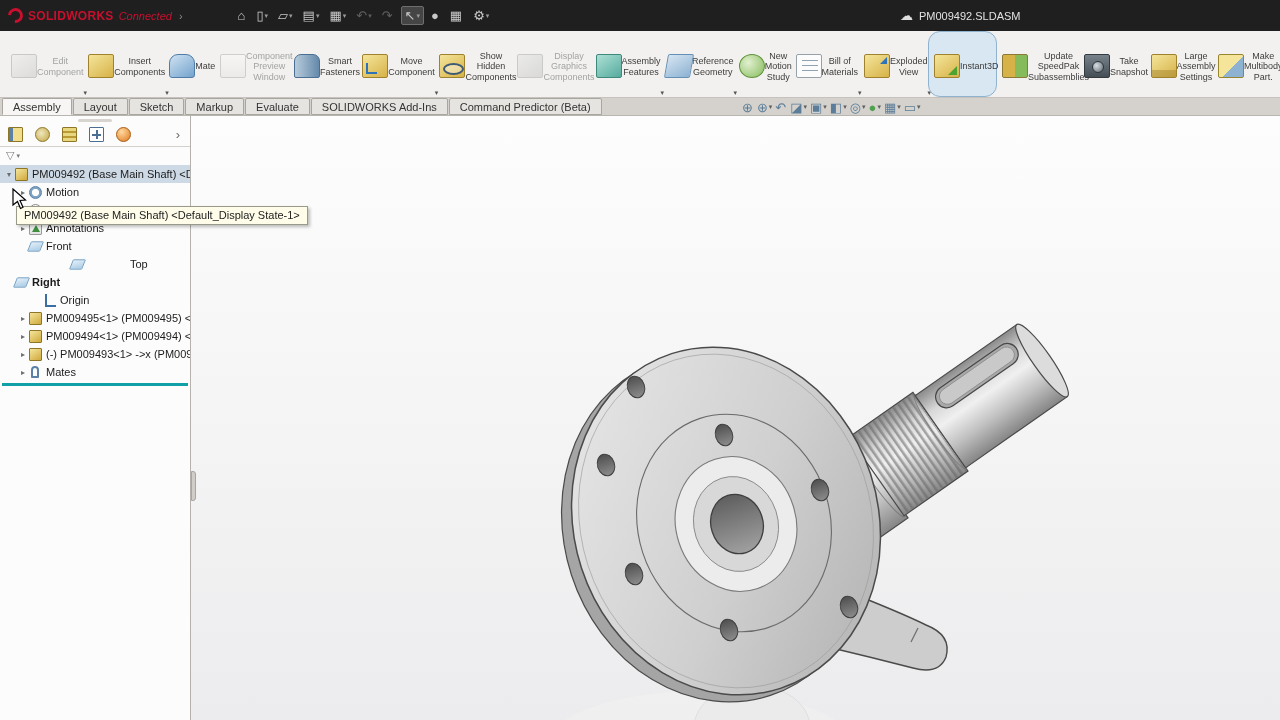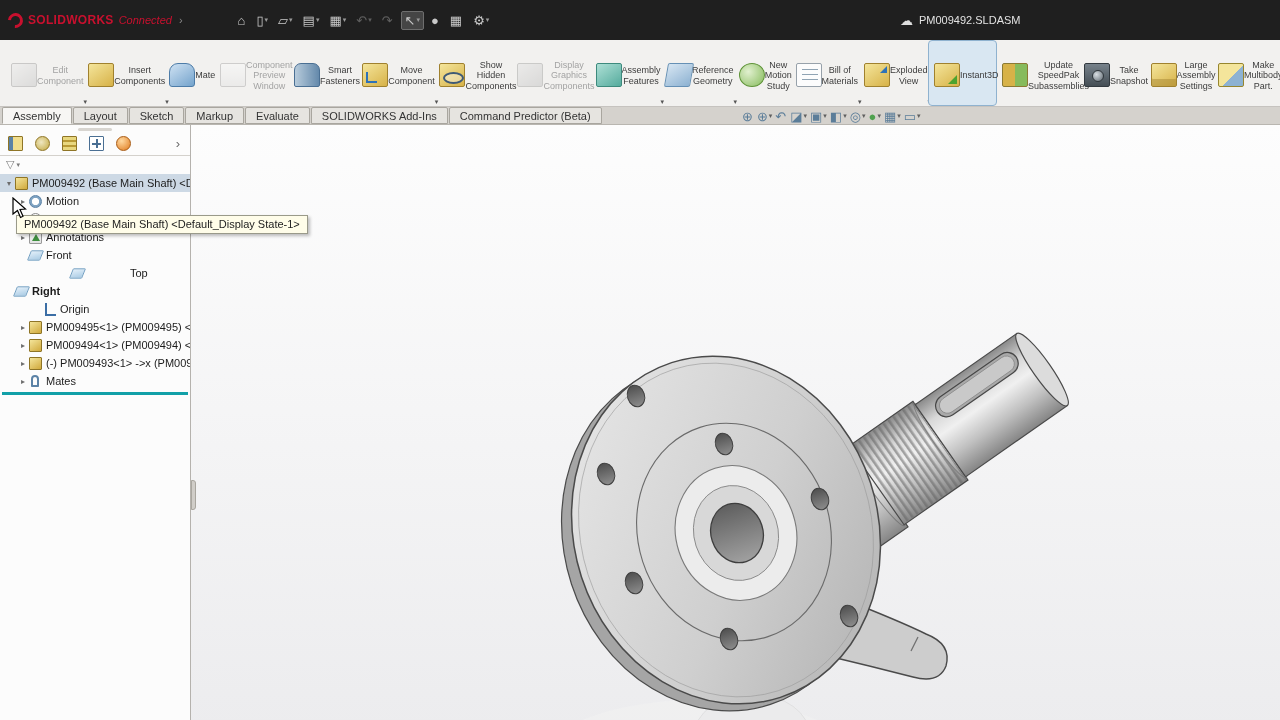--- a/index.html
+++ b/index.html
@@ -1,37 +1,37 @@
 <!DOCTYPE html>
 <html><head>
 <meta charset="utf-8">
 <style>
   * { box-sizing: border-box; margin: 0; padding: 0; }
   html,body { width:1280px; height:720px; overflow:hidden; font-family:"Liberation Sans", sans-serif; background:#fff; }
 
   
-  .titlebar { height:40px; background:#1f1f1f; display:flex; align-items:center; color:#ccc; position:relative; }
+  .titlebar { height:31px; background:#1f1f1f; display:flex; align-items:center; color:#ccc; position:relative; }
   .logo { display:flex; align-items:center; gap:5px; padding-left:8px; }
   .ds-mark { width:15px; height:15px; border:3px solid #c8102e; border-radius:50%; border-left-color:transparent; transform:rotate(-40deg); }
   .brand { color:#c8102e; font-weight:bold; font-size:12px; letter-spacing:.3px; }
   .brand-suffix { color:#c8102e; font-style:italic; font-size:11px; }
   .logo-caret { color:#8a8a8a; font-size:11px; margin-left:2px; }
   .tb-tools { display:flex; align-items:center; gap:4px; margin-left:52px; }
   .tt { display:flex; align-items:center; gap:1px; padding:2px 3px; border-radius:2px; cursor:default; }
   .tt .g { font-size:13px; color:#c9c9c9; line-height:1; }
   .tt .dd { font-size:7px; color:#9a9a9a; }
   .tt.disabled .g, .tt.disabled .dd { color:#5f5f5f; }
   .tt.active { background:#454545; border:1px solid #6e6e6e; }
   .doc-label { position:absolute; left:900px; display:flex; align-items:center; gap:6px; font-size:11px; color:#e2e2e2; }
   .doc-label .cloud { font-size:13px; color:#dedede; }
 
   
   .ribbon { height:67px; background:#f2f1ef; border-bottom:1px solid #c6c3bf; display:flex; align-items:stretch; padding-left:6px; overflow:hidden; }
   .rbtn { display:flex; flex-direction:row; align-items:center; padding:3px 5px 0; min-width:44px; max-width:82px; cursor:default; }
-  .rbtn.active { background:#d9e7f2; border:1px solid #8fb2cf; border-radius:4px; }
+  .rbtn.active { background:#d9e7f2; border:1px solid #8fb2cf; border-radius:12px; }
   .rlabel { font-size:9px; line-height:1.12; color:#3c3c3c; text-align:center; white-space:pre-line; margin-top:2px; }
   .rbtn.disabled .rlabel { color:#a3a3a3; }
   .rbtn.disabled .ric { filter:grayscale(1); opacity:.45; }
   .rdd { font-size:7px; color:#555; height:8px; line-height:8px; margin-top:auto; }
   .ric { width:26px; height:24px; position:relative; border-radius:2px; flex:none; }
   .ic-insert,.ic-move,.ic-showhidden,.ic-exploded,.ic-instant3d,.ic-las { background:linear-gradient(145deg,#f4e59b,#d7b248); border:1px solid #a0812e; }
   .ic-pattern { background-color:#edd98c; border:1px solid #a0812e; background-image:linear-gradient(rgba(160,129,46,.8) 1px,transparent 1px),linear-gradient(90deg,rgba(160,129,46,.8) 1px,transparent 1px); background-size:8px 8px; }
   .ic-edit { background:linear-gradient(145deg,#e8edf2,#b9c4cd); border:1px solid #8d9aa6; }
   .ic-preview { background:linear-gradient(#fbfbfb,#dfe4e8); border:1px solid #9aa5ae; }
   .ic-displaygfx { background:linear-gradient(145deg,#e3e3e3,#bdbdbd); border:1px solid #9b9b9b; }

